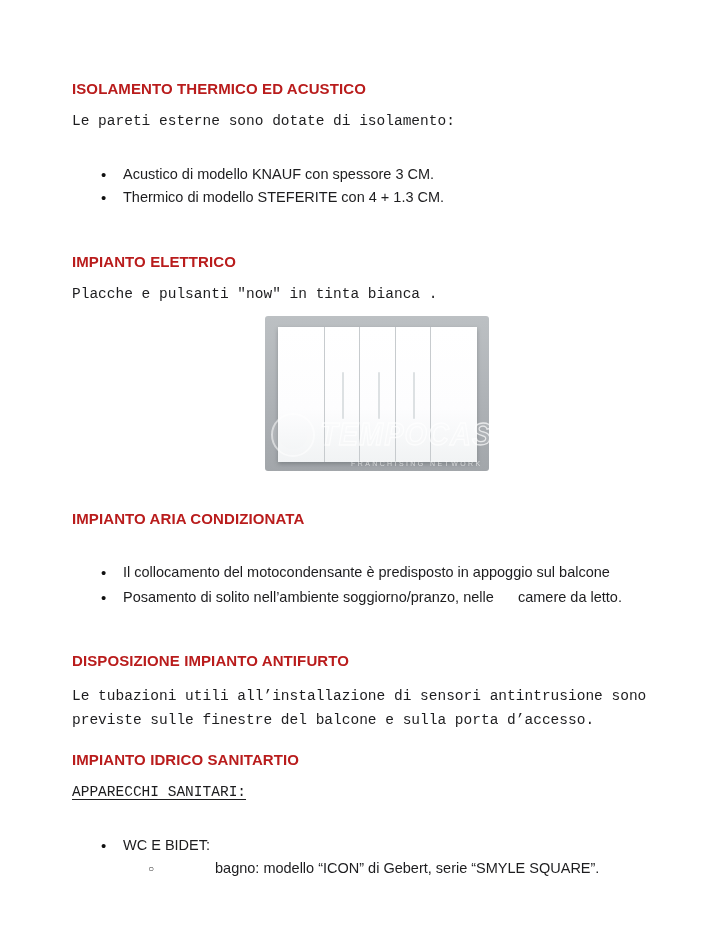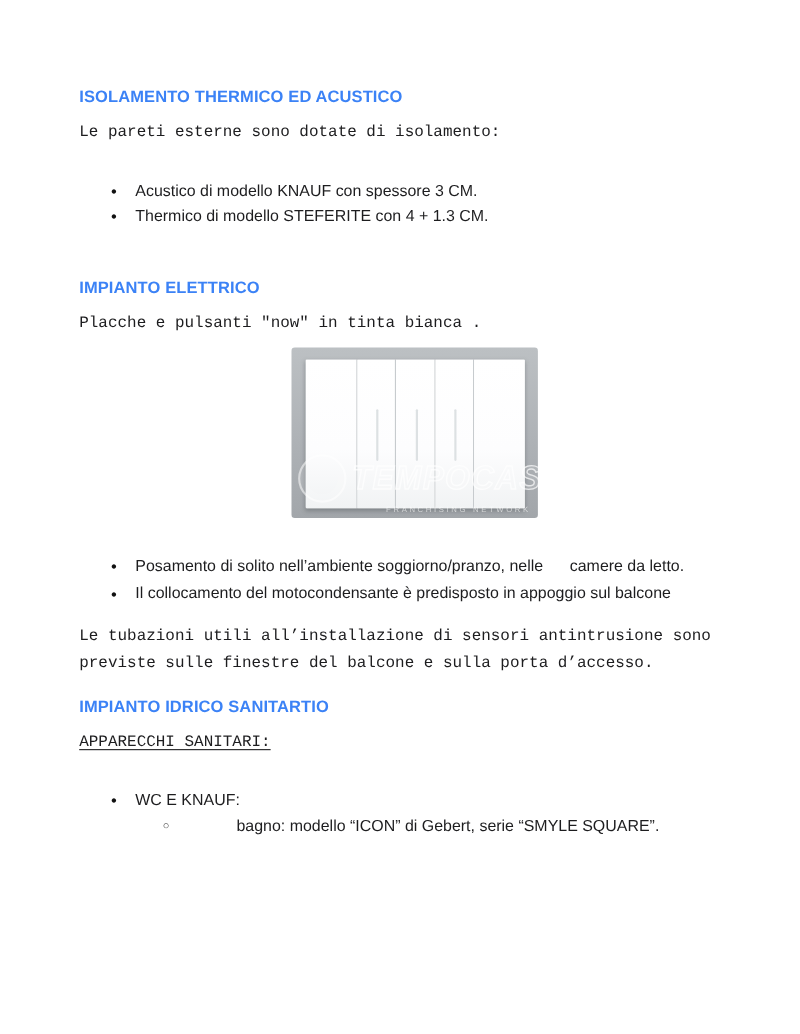--- a/index.html
+++ b/index.html
@@ -7,21 +7,21 @@
   body {
     font-family:"Liberation Sans", sans-serif;
     color:#1d1d1f;
     font-size:14.5px;
     -webkit-font-smoothing:antialiased;
   }
   .page { width:727px; height:940px; padding:79px 70px 0 72px; overflow:hidden; background:#fff; }
 
   .sec-title {
     font-size:15px; font-weight:700; letter-spacing:.1px;
-    line-height:19px; color:#3b82f6;
+    line-height:19px; color:#b91c1c;
   }
   .para { line-height:19px; white-space:pre-wrap;font-family:Liberation Mono, monospace; }
 
   
   .mt-14 { margin-top:14px; }
   .mt-17 { margin-top:17px; }
   .mt-12 { margin-top:12px; }
   .mt-38 { margin-top:38px; }
   .mt-41 { margin-top:41px; }
   .mt-43 { margin-top:43px; }
@@ -139,32 +139,34 @@
         </div>
       <div class="rocker edge last"></div>
     </div>
     <div class="wm">
       <span class="wm-logo"></span>
       <span class="wm-text">TEMPOCASA</span>
     </div>
     <div class="wm-sub">FRANCHISING NETWORK</div>
   </figure>
 
+  <div class="sec-title mt-38">IMPIANTO ARIA CONDIZIONATA</div>
 
   <ul class="l1 wide mt-14">
+    <li>Il collocamento del motocondensante è predisposto in appoggio sul balcone</li>
     <li>Posamento di solito nell’ambiente soggiorno/pranzo, nelle      camere da letto.</li>
-    <li>Il collocamento del motocondensante è predisposto in appoggio sul balcone</li>
   </ul>
 
+  <div class="sec-title mt-41">DISPOSIZIONE IMPIANTO ANTIFURTO</div>
 
   <p class="para antifurto-p mt-14" style="line-height:24px">Le tubazioni utili all’installazione di sensori antintrusione sono previste sulle finestre del balcone e sulla porta d’accesso.</p>
 
   <div class="sec-title mt-18">IMPIANTO IDRICO SANITARTIO</div>
 
   <p class="para underline-head mt-14">APPARECCHI SANITARI:</p>
 
   <ul class="l1 mt-17">
-    <li>WC E KNAUF:</li>
+    <li>WC E BIDET:</li>
   </ul>
 
   <div class="sub-bullet">bagno: modello “ICON” di Gebert, serie “SMYLE SQUARE”.</div>
 
 </div>
 
 </body></html>

